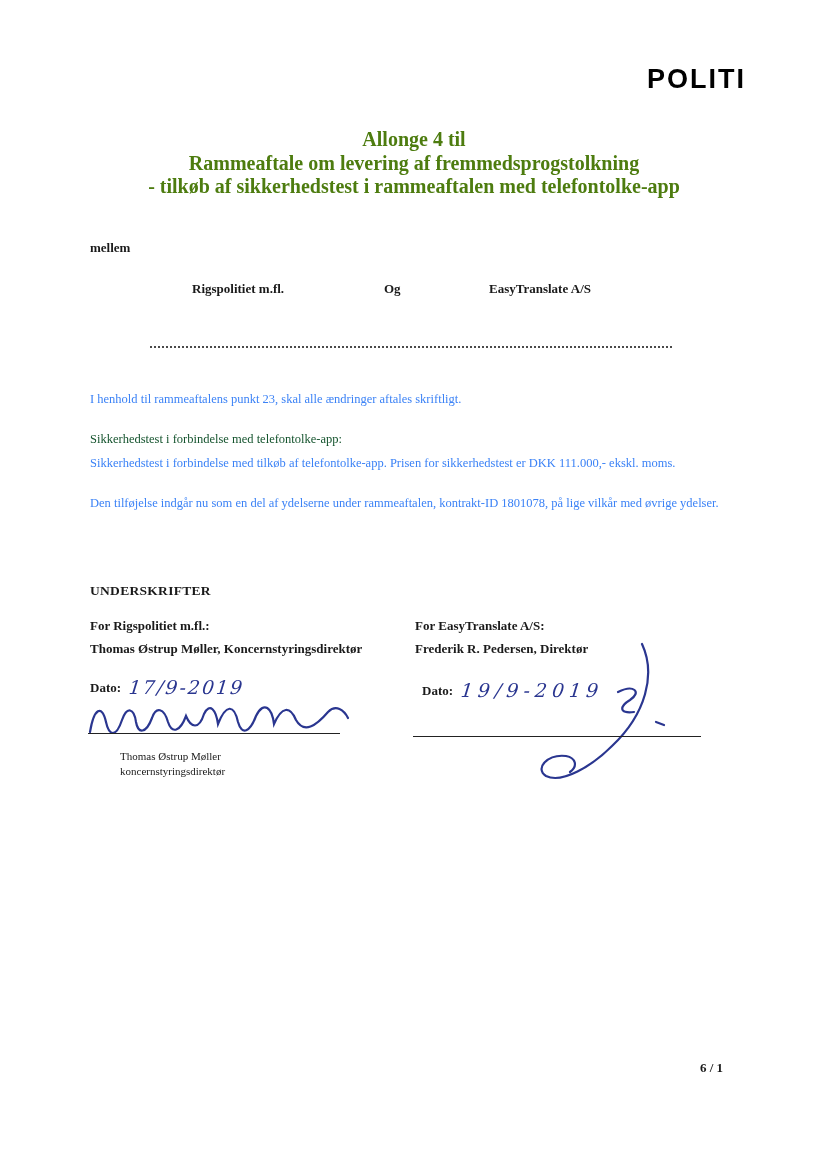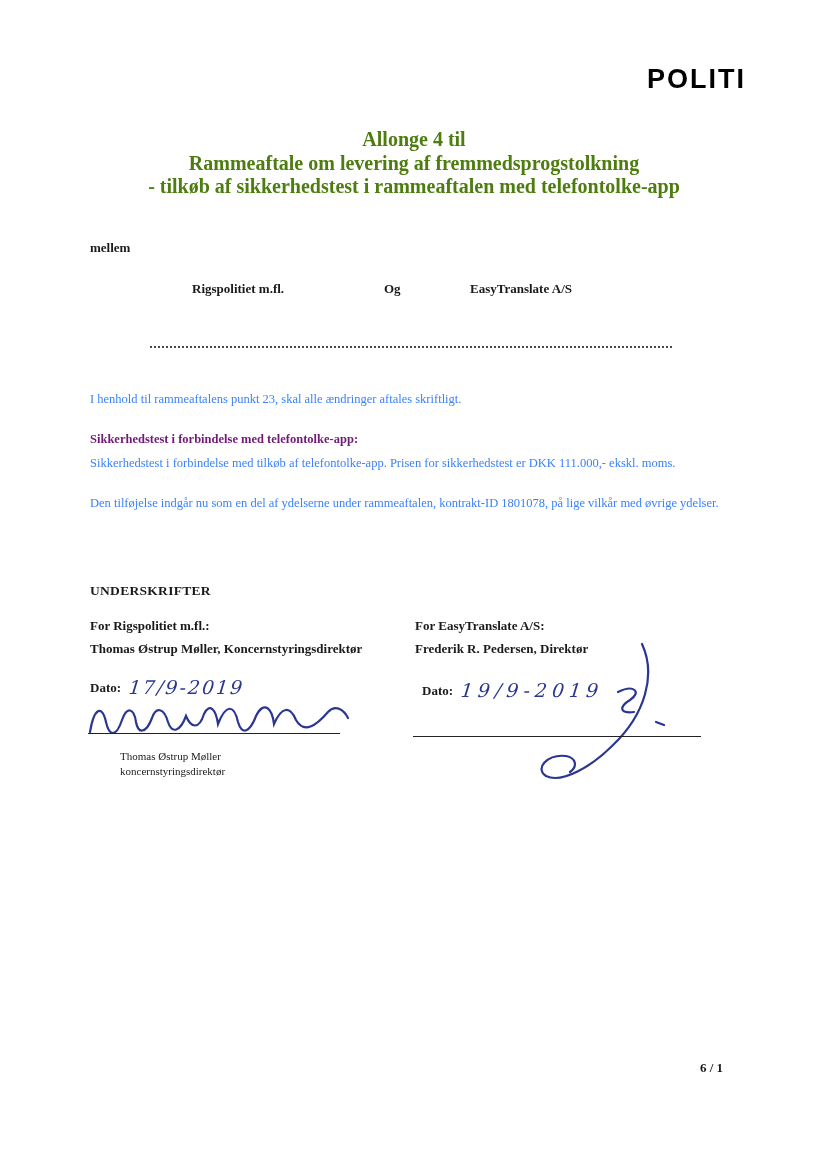--- a/index.html
+++ b/index.html
@@ -46,44 +46,44 @@
     font-size: 13px;
   }
   .party {
     position: absolute;
     top: 281px;
     font-weight: bold;
     font-size: 13px;
   }
   .party-left   { left: 192px; }
   .party-middle { left: 384px; }
-  .party-right  { left: 470px; }
+  .party-right  { left: 489px; }
   .dotted-separator {
     position: absolute;
     top: 346px;
     left: 150px;
     width: 522px;
     height: 0;
     border-bottom: 2px dotted #4a4a4a;
   }
   .para {
     position: absolute;
     left: 90px;
     width: 655px;
     font-size: 12.5px;
     line-height: 1.45;
     color: #3b82f6;
   }
   .para-1 { top: 390px; }
   .heading-bold {
     position: absolute;
     left: 90px;
-    font-weight: bold;
+    font-weight: normal;
     font-size: 12.5px;
-    color: #701a75;
+    color: #14532d;
   }
   .heading-sikkerhed { top: 432px; }
   .para-2 { top: 454px; }
   .para-3 { top: 494px; }
   .underskrifter {
     position: absolute;
     top: 583px;
     left: 90px;
     font-weight: bold;
     font-size: 13.5px;

